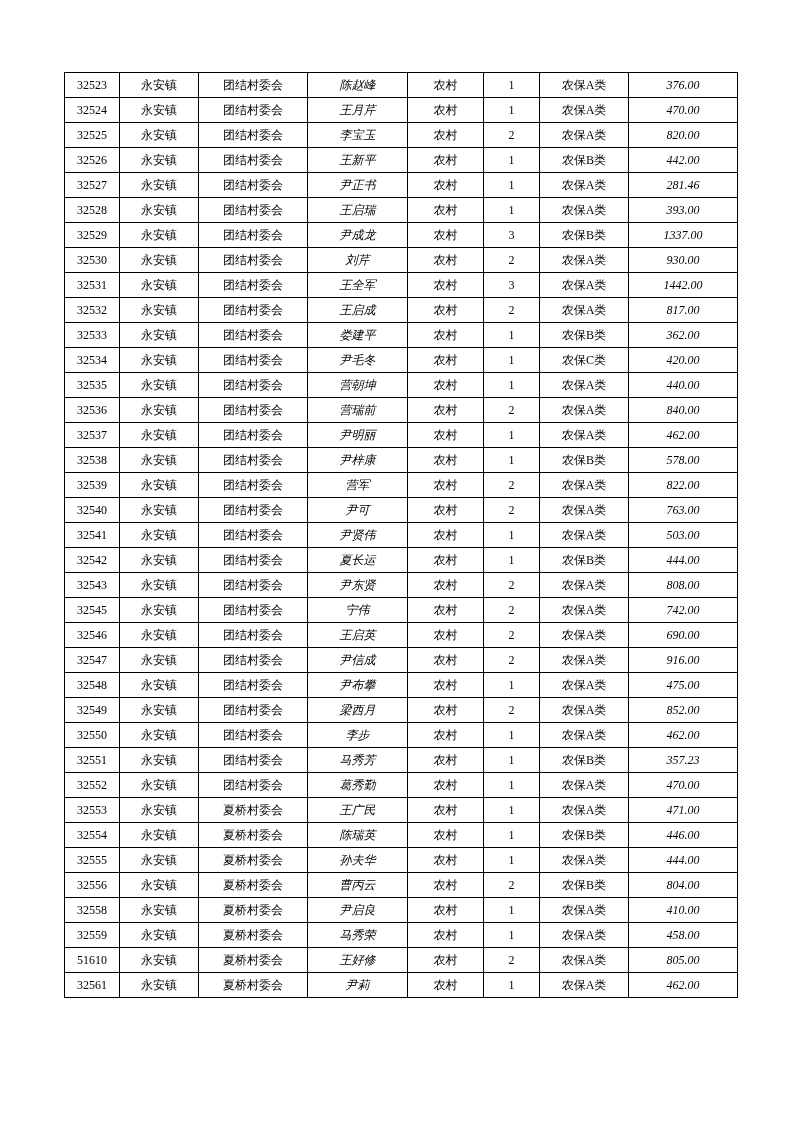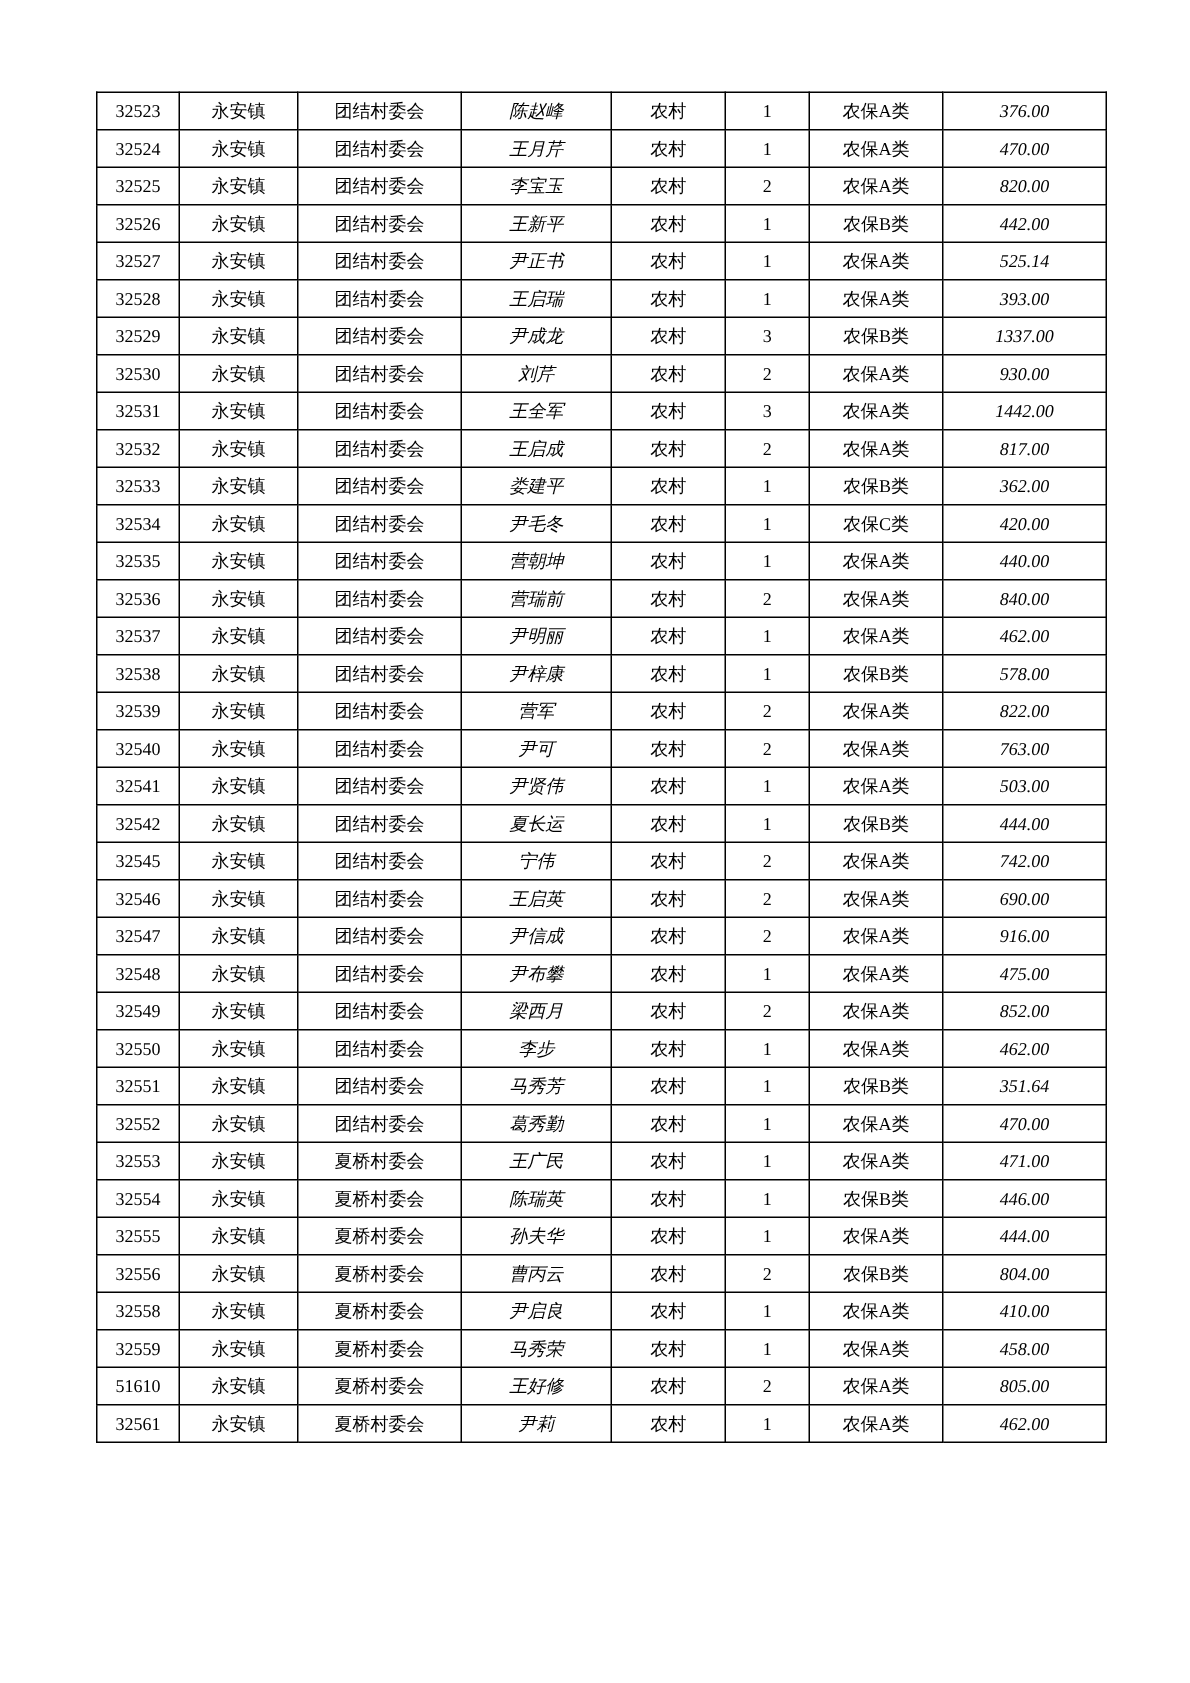--- a/index.html
+++ b/index.html
@@ -12,21 +12,21 @@
     width: 793px;
     height: 1122px;
     background: #ffffff;
     font-family: "Liberation Serif", "DejaVu Serif", serif;
     color: #000000;
     overflow: hidden;
   }
   table.data-table {
     position: absolute;
     left: 64px;
-    top: 61px;
+    top: 72px;
     border-collapse: collapse;
     table-layout: fixed;
   }
   table.data-table td {
     border: 1px solid #000000;
     height: 24px;
     font-size: 12px;
     text-align: center;
     vertical-align: middle;
     padding: 0 2px;
@@ -89,21 +89,21 @@
           <td class="col-amount">442.00</td>
         </tr>
         <tr>
           <td class="col-record-id">32527</td>
           <td class="col-town">永安镇</td>
           <td class="col-village-committee">团结村委会</td>
           <td class="col-person-name">尹正书</td>
           <td class="col-residence-type">农村</td>
           <td class="col-person-count">1</td>
           <td class="col-insurance-category">农保A类</td>
-          <td class="col-amount">525.14</td>
+          <td class="col-amount">281.46</td>
         </tr>
         <tr>
           <td class="col-record-id">32528</td>
           <td class="col-town">永安镇</td>
           <td class="col-village-committee">团结村委会</td>
           <td class="col-person-name">王启瑞</td>
           <td class="col-residence-type">农村</td>
           <td class="col-person-count">1</td>
           <td class="col-insurance-category">农保A类</td>
           <td class="col-amount">393.00</td>
@@ -242,20 +242,30 @@
           <td class="col-record-id">32542</td>
           <td class="col-town">永安镇</td>
           <td class="col-village-committee">团结村委会</td>
           <td class="col-person-name">夏长运</td>
           <td class="col-residence-type">农村</td>
           <td class="col-person-count">1</td>
           <td class="col-insurance-category">农保B类</td>
           <td class="col-amount">444.00</td>
         </tr>
         <tr>
+          <td class="col-record-id">32543</td>
+          <td class="col-town">永安镇</td>
+          <td class="col-village-committee">团结村委会</td>
+          <td class="col-person-name">尹东贤</td>
+          <td class="col-residence-type">农村</td>
+          <td class="col-person-count">2</td>
+          <td class="col-insurance-category">农保A类</td>
+          <td class="col-amount">808.00</td>
+        </tr>
+        <tr>
           <td class="col-record-id">32545</td>
           <td class="col-town">永安镇</td>
           <td class="col-village-committee">团结村委会</td>
           <td class="col-person-name">宁伟</td>
           <td class="col-residence-type">农村</td>
           <td class="col-person-count">2</td>
           <td class="col-insurance-category">农保A类</td>
           <td class="col-amount">742.00</td>
         </tr>
         <tr>
@@ -309,21 +319,21 @@
           <td class="col-amount">462.00</td>
         </tr>
         <tr>
           <td class="col-record-id">32551</td>
           <td class="col-town">永安镇</td>
           <td class="col-village-committee">团结村委会</td>
           <td class="col-person-name">马秀芳</td>
           <td class="col-residence-type">农村</td>
           <td class="col-person-count">1</td>
           <td class="col-insurance-category">农保B类</td>
-          <td class="col-amount">351.64</td>
+          <td class="col-amount">357.23</td>
         </tr>
         <tr>
           <td class="col-record-id">32552</td>
           <td class="col-town">永安镇</td>
           <td class="col-village-committee">团结村委会</td>
           <td class="col-person-name">葛秀勤</td>
           <td class="col-residence-type">农村</td>
           <td class="col-person-count">1</td>
           <td class="col-insurance-category">农保A类</td>
           <td class="col-amount">470.00</td>

